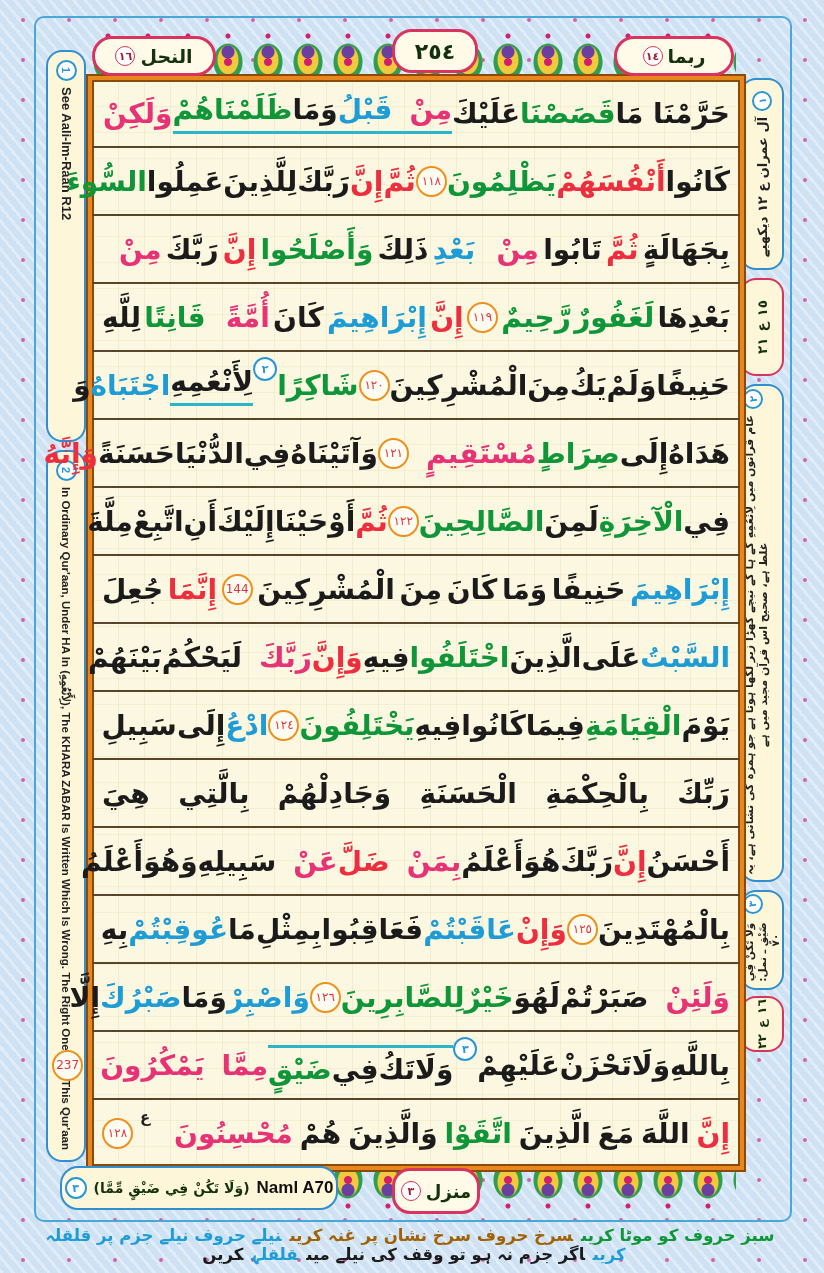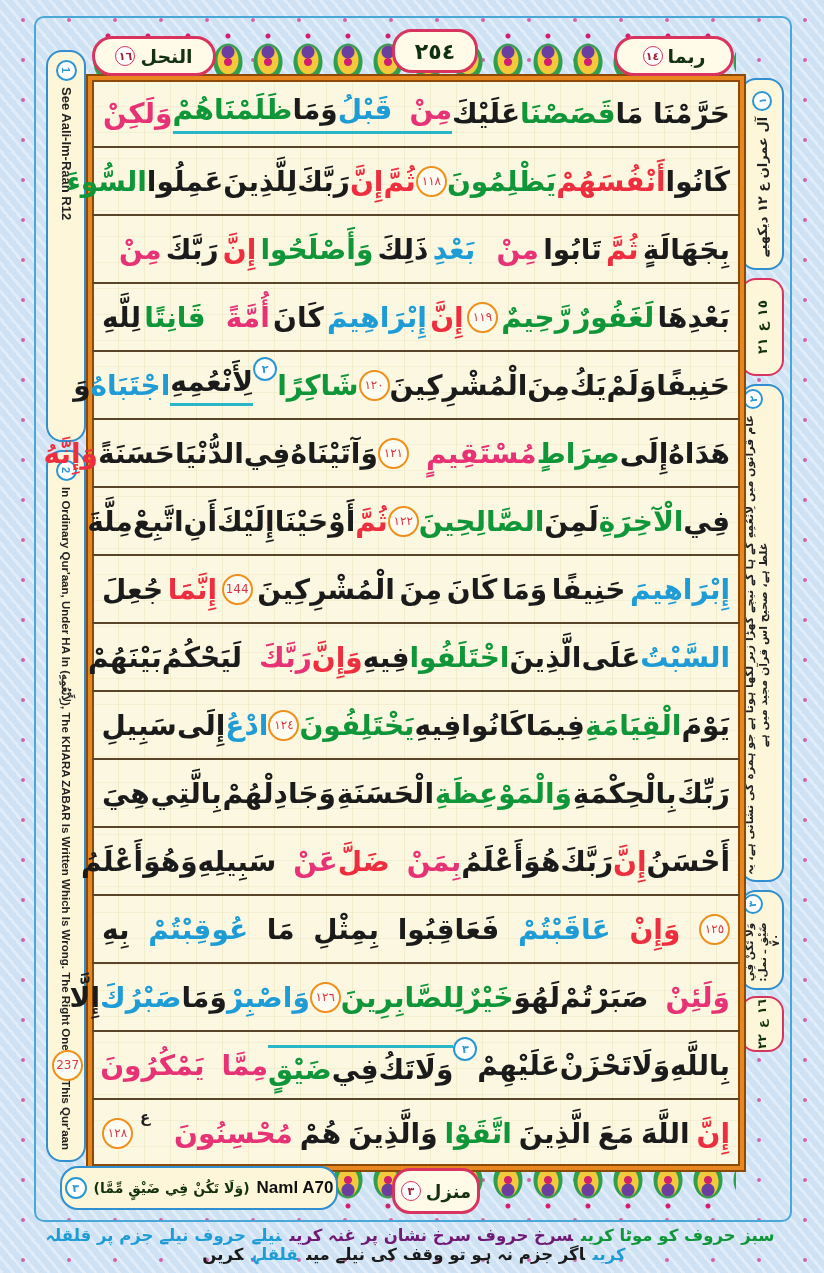--- a/index.html
+++ b/index.html
@@ -98,21 +98,21 @@
   .bnote .ar{font-size:14px;font-weight:bold;color:#14320f;direction:rtl;}
   .bnote .ltn{font-family:Liberation Sans, sans-serif;font-size:17px;font-weight:bold;color:#111;}
   .manzil{position:absolute;left:392px;top:1168px;width:82px;height:40px;
     background:#fffbe8;border:3px solid #d8345f;border-radius:18px;z-index:6;
     display:flex;align-items:center;justify-content:center;direction:rtl;gap:5px;
     font-size:18px;font-weight:bold;color:#14320f;}
   
   .footer{position:absolute;left:20px;right:20px;top:1226px;text-align:center;direction:rtl;
     font-size:16.5px;font-weight:bold;}
   .fs{margin:0 4px;}
-  .f-g{color:#0f9638;} .f-r{color:#701a75;} .f-b{color:#1e9cd6;} .f-k{color:#1b1b1b;}
+  .f-g{color:#0f9638;} .f-r{color:#a16207;} .f-b{color:#1e9cd6;} .f-k{color:#1b1b1b;}
 </style>
 </head>
 <body>
 
 <div class="outer-line"></div>
 <div class="band band-top"></div>
 <div class="band band-bottom"></div>
 
 <div class="cartouche surah-box">
   <span>النحل</span>
@@ -287,40 +287,40 @@
       <span class="seg c-k">فِيهِ</span>
       <span class="seg c-g">يَخْتَلِفُونَ</span>
       <span class="vmark">١٢٤</span>
       <span class="seg c-b">ادْعُ</span>
       <span class="seg c-k">إِلَى</span>
       <span class="seg c-k">سَبِيلِ</span>
     </div>
     <div class="qline">
       <span class="seg c-k">رَبِّكَ</span>
       <span class="seg c-k">بِالْحِكْمَةِ</span>
-      <span class="seg c-g">وَالْمَوْعِظَةِ</span>
       <span class="seg c-k">الْحَسَنَةِ</span>
       <span class="seg c-k">وَجَادِلْهُمْ</span>
       <span class="seg c-k">بِالَّتِي</span>
       <span class="seg c-k">هِيَ</span>
     </div>
     <div class="qline">
       <span class="seg c-k">أَحْسَنُ</span>
       <span class="seg c-r">إِنَّ</span>
       <span class="seg c-k">رَبَّكَ</span>
       <span class="seg c-k">هُوَ</span>
       <span class="seg c-k">أَعْلَمُ</span>
       <span class="seg c-m">بِمَنْ</span>
       <span class="seg c-r">ضَلَّ</span>
       <span class="seg c-m">عَنْ</span>
       <span class="seg c-k">سَبِيلِهِ</span>
       <span class="seg c-k">وَهُوَ</span>
       <span class="seg c-k">أَعْلَمُ</span>
     </div>
     <div class="qline">
+      <span class="seg c-k">بِالْمُهْتَدِينَ</span>
       <span class="vmark">١٢٥</span>
       <span class="seg c-r">وَإِنْ</span>
       <span class="seg c-b">عَاقَبْتُمْ</span>
       <span class="seg c-k">فَعَاقِبُوا</span>
       <span class="seg c-k">بِمِثْلِ</span>
       <span class="seg c-k">مَا</span>
       <span class="seg c-b">عُوقِبْتُمْ</span>
       <span class="seg c-k">بِهِ</span>
     </div>
     <div class="qline">

